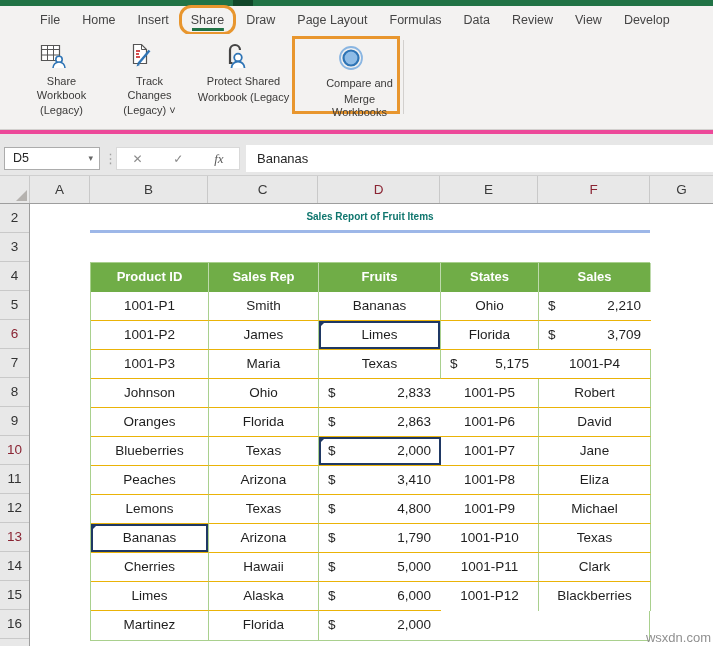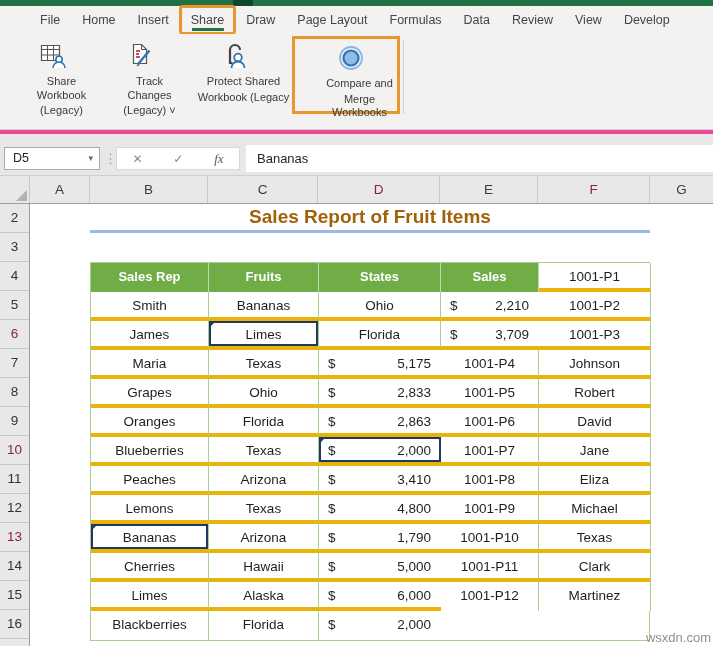--- a/index.html
+++ b/index.html
@@ -7,21 +7,21 @@
   #app { position: relative; width: 713px; height: 646px; background: #fff; overflow: hidden; }
 
   
   .top-strip { position:absolute; left:0; top:0; width:713px; height:6px; background:#217346; }
   .top-notch { position:absolute; left:233px; top:0; width:20px; height:6px; background:#11472A; }
 
   
   .tabbar { position:absolute; left:0; top:6px; width:713px; height:28px; background:#F3F2F1;
             display:flex; align-items:stretch; padding-left:29px; white-space:nowrap; }
   .tab { font-size:12.5px; color:#454545; line-height:28px; padding:0 11px; cursor:default; }
-  .tab-active { position:relative; outline:3px solid #E8962E; outline-offset:-2px; border-radius:3px;
+  .tab-active { position:relative; outline:3px solid #E8962E; outline-offset:-2px; border-radius:11px;
                 background: linear-gradient(#217346,#217346) bottom 3px center / 58% 3px no-repeat; }
 
   
   .ribbon { position:absolute; left:0; top:34px; width:713px; height:96px; background:#F3F2F1;
             border-bottom:1px solid #D2D0CE; }
   .rbtn { position:absolute; top:5px; display:flex; flex-direction:column; align-items:center; text-align:center; }
   .rbtn .icn { height:34px; display:flex; align-items:center; justify-content:center; }
   .rbtn .lbl { font-size:11px; line-height:13.5px; color:#3B3A39; margin-top:2px;margin-left:17px; }
   .orange-box { position:absolute; left:292px; top:2px; width:108px; height:78px;
                 border:3px solid #E8962E; background:transparent; }
@@ -54,29 +54,29 @@
   .rowheaders { position:absolute; left:0; top:204px; width:30px; height:442px; background:#E8E8E8;
                 border-right:1px solid #9E9E9E; }
   .rowh { height:29px; border-bottom:1px solid #C9C9C9; font-size:13.5px; color:#333;
           text-align:center; line-height:28px; }
   .rowh.red { color:#8A2433; }
 
   
   .sheet { position:absolute; left:30px; top:204px; width:683px; height:442px; background:#fff; }
   .sheet-title { position:absolute; left:60px; top:0; width:560px; height:29px;
                  border-bottom:3px solid #9DB7E8; text-align:center; line-height:25px;
-                 font-size:19px; font-weight:bold; color:#a16207; }
+                 font-size:10px; font-weight:bold; color:#0f766e; }
   .xltable { position:absolute; left:60px; top:58px; width:560px;
              display:grid; grid-template-columns:118px 110px 122px 98px 112px; grid-auto-rows:29px;
              border:1px solid #A9D08E; }
   .th { background:#70AD47; color:#fff; font-weight:bold; font-size:13px; text-align:center;
         line-height:28px; border-right:1px solid rgba(255,255,255,.55); }
   .th:last-child { border-right:none; }
   .td { background:#fff; font-size:13.5px; color:#1F1F1F; text-align:center; line-height:28px;
-        border-right:1px solid #A9D08E; border-bottom:4px solid #eab308; position:relative; }
+        border-right:1px solid #A9D08E; border-bottom:1px solid #eab308; position:relative; }
   .td.lastcol { border-right:none; }
   .td.money { display:flex; justify-content:space-between; padding:0 10px 0 9px; }
   .td.marked { box-shadow: inset 0 0 0 2px #1F3864; }
   .tri-mark { position:absolute; left:0; top:0; width:0; height:0;
               border-top:7px solid #1F3864; border-right:7px solid transparent; }
   .watermark { position:absolute; right:2px; top:426px; font-size:13px; color:#909090; }
 
   svg line, svg path, svg rect, svg circle { vector-effect: non-scaling-stroke; }
 </style>
 </head>
@@ -207,20 +207,21 @@
     <div class="rowh">14</div>
     <div class="rowh">15</div>
     <div class="rowh">16</div>
   </div>
 
   <div class="sheet">
     <div class="sheet-title">Sales Report of Fruit Items</div>
 
     <div class="xltable">
 
+      <div class="th">Product ID</div>
       <div class="th">Sales Rep</div>
       <div class="th">Fruits</div>
       <div class="th">States</div>
       <div class="th">Sales</div>
 
       <div class="td">1001-P1</div>
       <div class="td">Smith</div>
       <div class="td">Bananas</div>
       <div class="td">Ohio</div>
       <div class="td money lastcol">
@@ -240,21 +241,20 @@
       <div class="td">1001-P3</div>
       <div class="td">Maria</div>
       <div class="td">Texas</div>
       <div class="td money lastcol">
           <span>$</span>
           <span>5,175</span>
         </div>
 
       <div class="td">1001-P4</div>
       <div class="td">Johnson</div>
-      <div class="td">Grapes</div>
       <div class="td">Ohio</div>
       <div class="td money lastcol">
           <span>$</span>
           <span>2,833</span>
         </div>
 
       <div class="td">1001-P5</div>
       <div class="td">Robert</div>
       <div class="td">Oranges</div>
       <div class="td">Florida</div>
@@ -312,22 +312,22 @@
       <div class="td">1001-P11</div>
       <div class="td">Clark</div>
       <div class="td">Limes</div>
       <div class="td">Alaska</div>
       <div class="td money lastcol">
           <span>$</span>
           <span>6,000</span>
         </div>
 
       <div class="td" style="border-bottom:none;">1001-P12</div>
+      <div class="td" style="border-bottom:none;">Blackberries</div>
       <div class="td" style="border-bottom:none;">Martinez</div>
-      <div class="td" style="border-bottom:none;">Blackberries</div>
       <div class="td" style="border-bottom:none;">Florida</div>
       <div class="td money lastcol" style="border-bottom:none;">
           <span>$</span>
           <span>2,000</span>
         </div>
     </div>
 
     <div class="watermark">wsxdn.com</div>
   </div>
 

